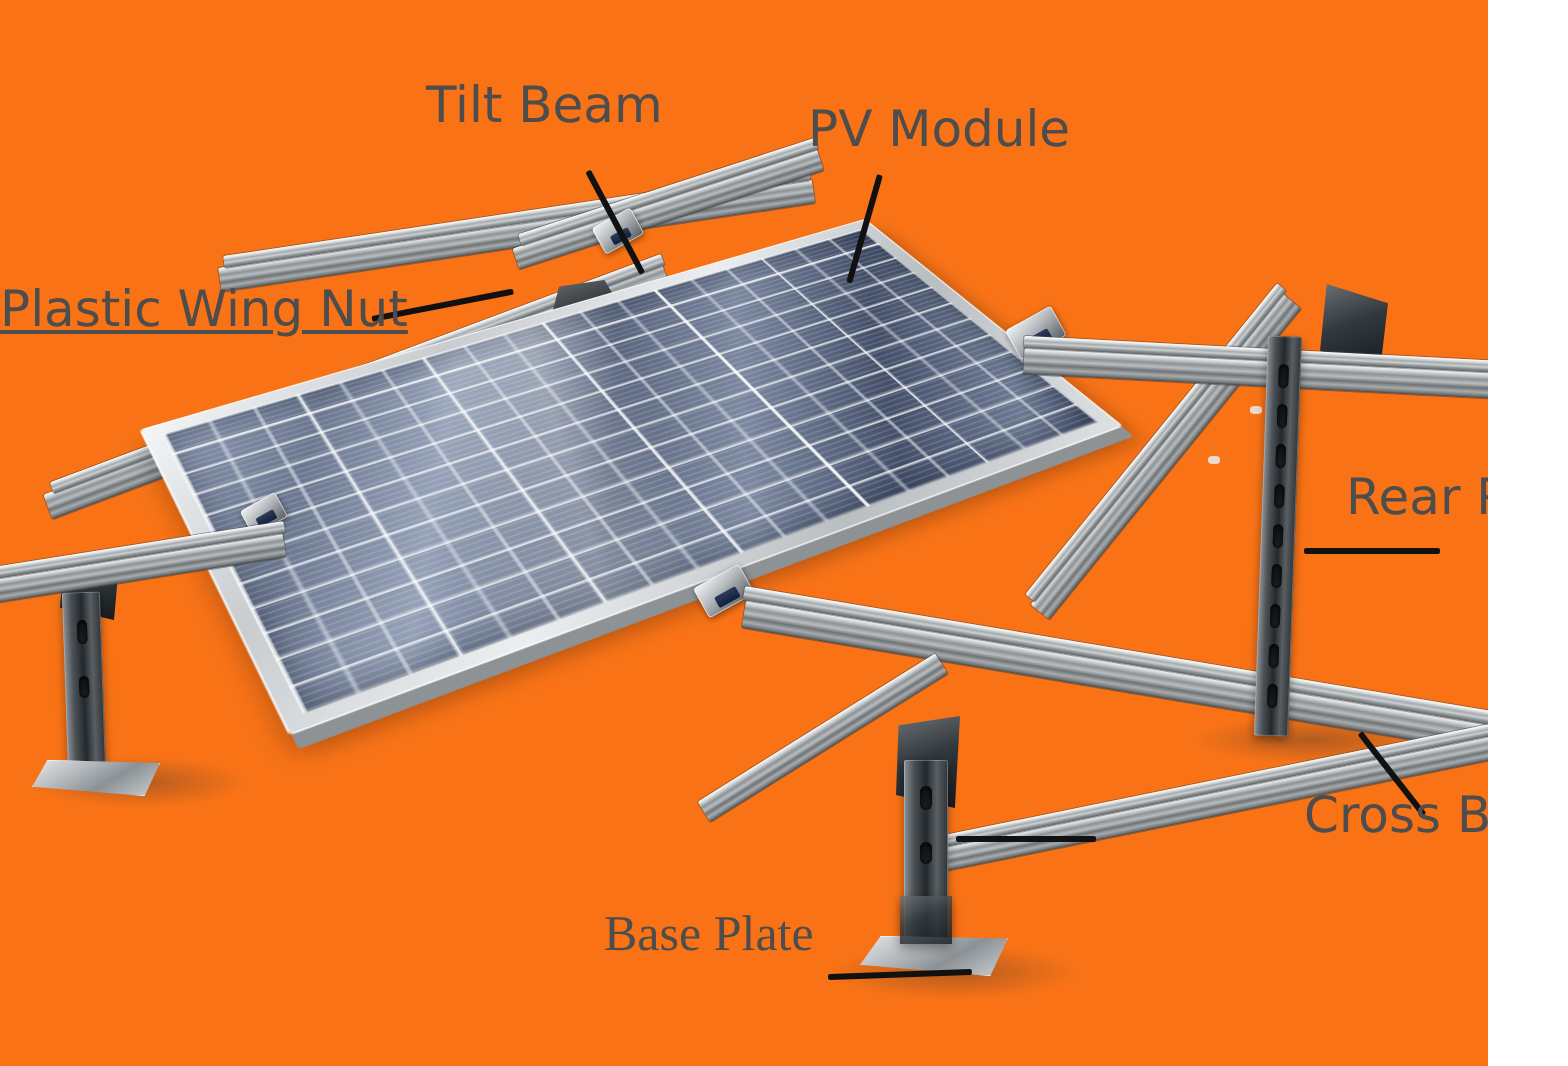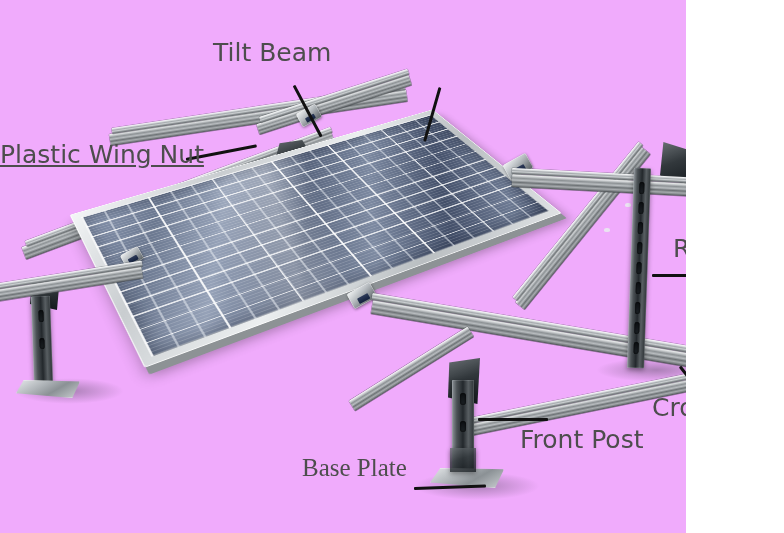--- a/index.html
+++ b/index.html
@@ -1,19 +1,19 @@
 <!DOCTYPE html>
 <html><head>
 <meta charset="utf-8">
 <style>
   html,body{margin:0;padding:0;background:#fff;}
   body{width:784px;height:533px;overflow:hidden;
        font-family:"DejaVu Sans","Liberation Sans",sans-serif;}
 
-  #stage{position:relative;width:686px;height:533px;background:#f0abfc;overflow:hidden;}
+  #stage{position:relative;width:744px;height:533px;background:#f97316;overflow:hidden;}
 
   
   .label{position:absolute;color:#4d4d4d;font-size:25px;line-height:1;white-space:nowrap;
          font-family:"DejaVu Sans","Liberation Sans",sans-serif;}
 
   
   .leader{position:absolute;background:#111;transform-origin:0 50%;height:3px;border-radius:1px;}
 
   
   .bar{position:absolute;transform-origin:0 50%;border-radius:1px;}
@@ -180,19 +180,19 @@
 
   <div class="leader" style="left:294px;top:84px;width:58px;transform:rotate(62deg);"></div>
   <div class="leader" style="left:440px;top:86px;width:56px;transform:rotate(106deg);"></div>
   <div class="leader" style="left:186px;top:158px;width:72px;transform:rotate(-11deg);"></div>
   <div class="leader" style="left:652px;top:274px;width:68px;transform:rotate(0deg);"></div>
   <div class="leader" style="left:680px;top:365px;width:52px;transform:rotate(52deg);"></div>
   <div class="leader" style="left:478px;top:418px;width:70px;transform:rotate(0deg);"></div>
   <div class="leader" style="left:414px;top:487px;width:72px;transform:rotate(-2deg);"></div>
 
   <div class="label" style="left:213px;top:40px;">Tilt Beam</div>
+  <div class="label" style="left:404px;top:52px;">PV Module</div>
   <div class="label" style="left:0px;top:142px;text-decoration:underline;">Plastic Wing Nut</div>
   <div class="label" style="left:673px;top:236px;">Rear Post</div>
   <div class="label" style="left:652px;top:395px;">Cross Beam</div>
-  <div class="label" style="left:520px;top:427px;">Front Post</div>
   <div class="label" style="left:302px;top:455px;font-family:Liberation Serif, serif;">Base Plate</div>
 
 </div>
 
 </body></html>

